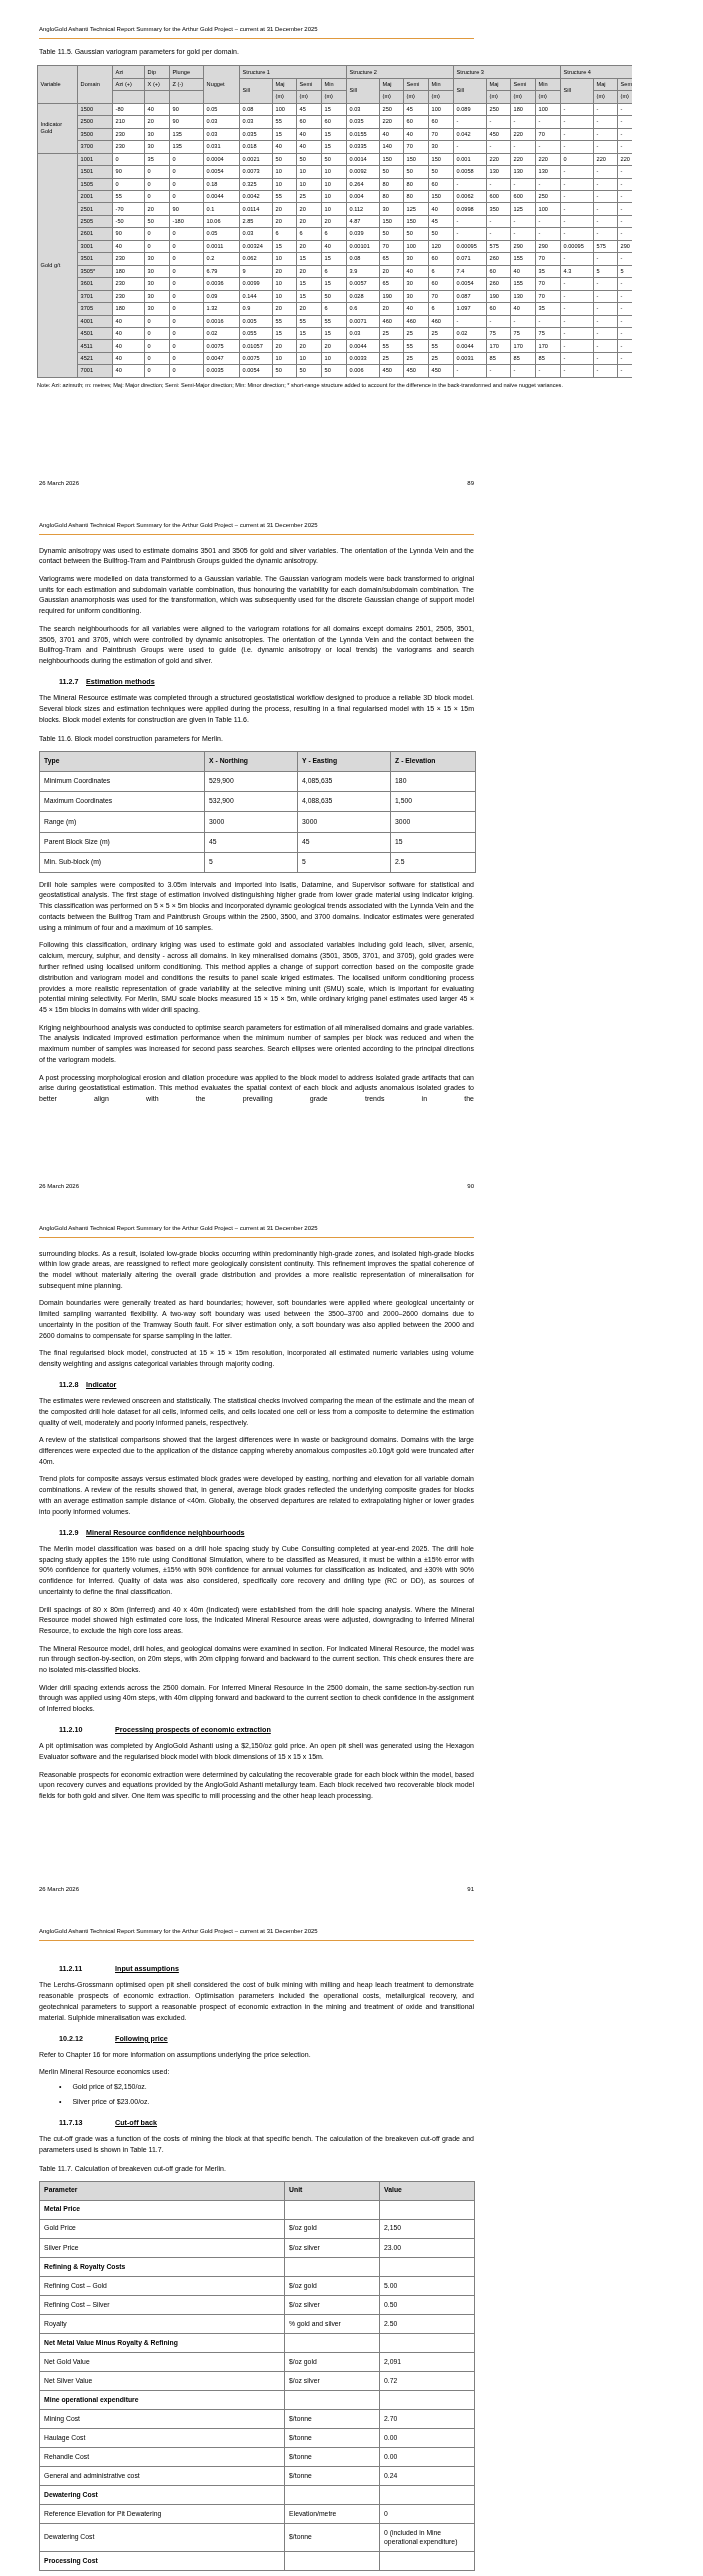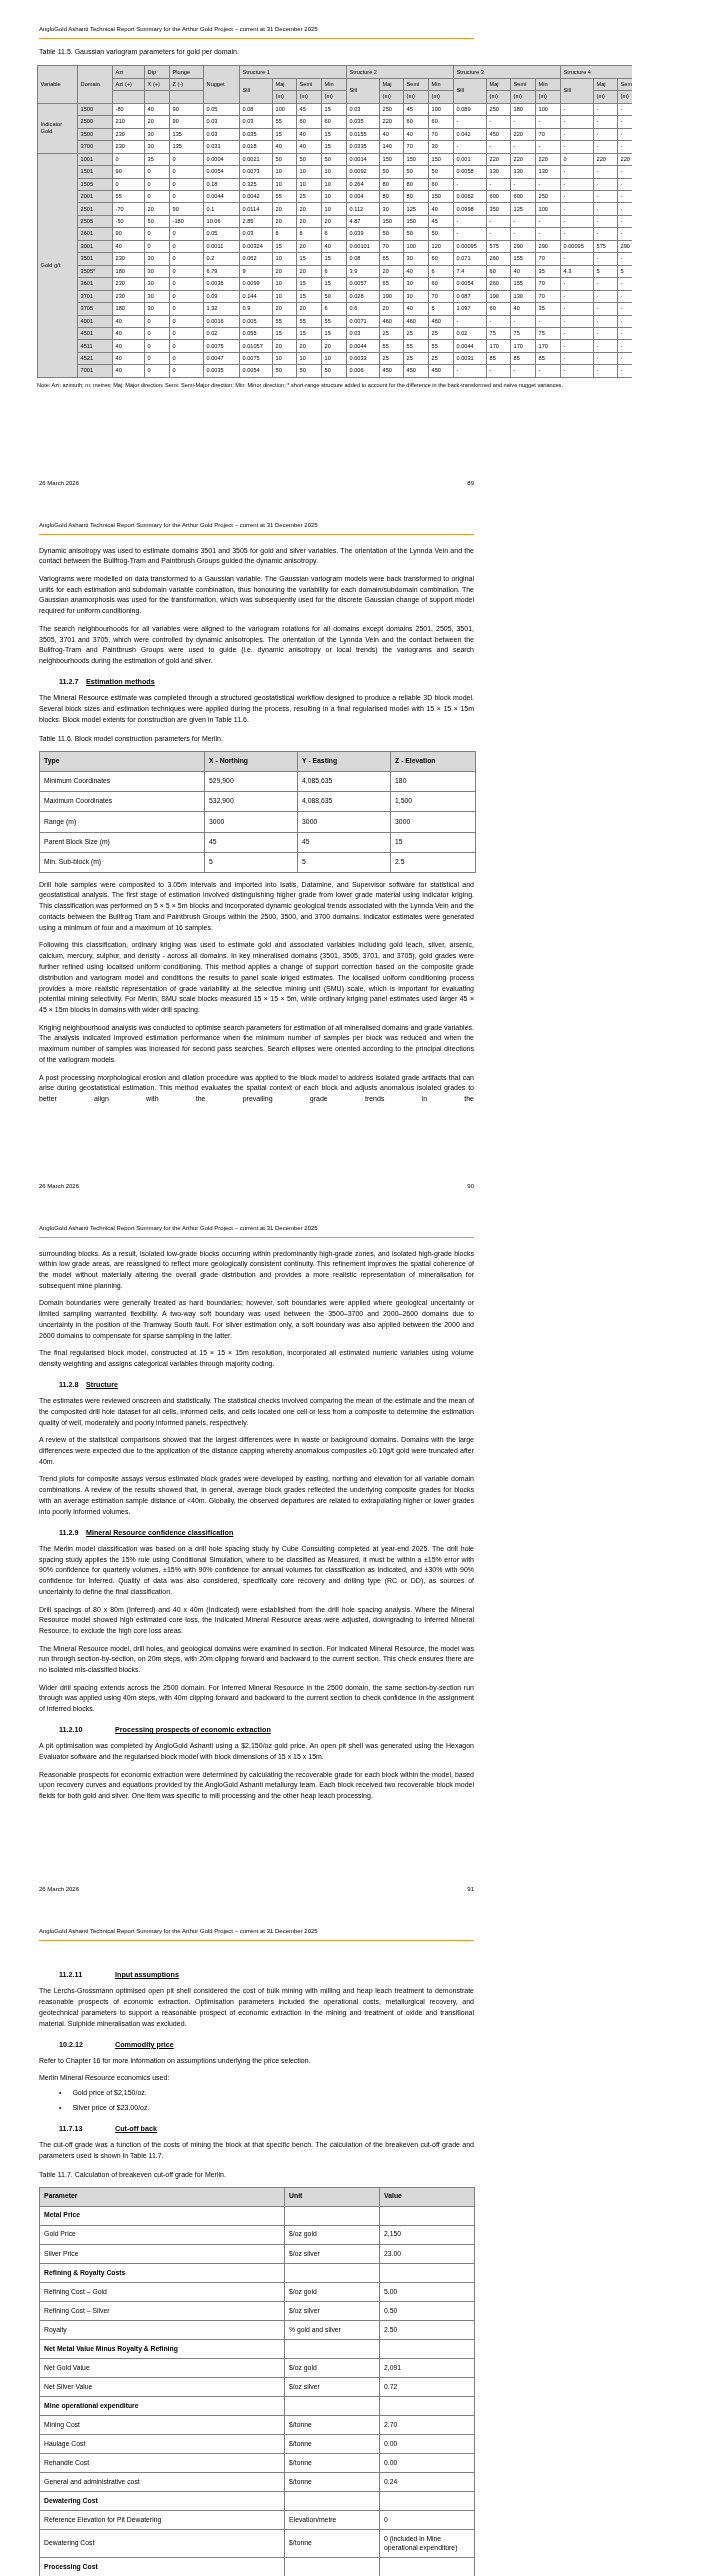--- a/index.html
+++ b/index.html
@@ -703,52 +703,52 @@
     </div>
   </section>
 
   <section class="page" id="page-3">
     <div class="hdr">AngloGold Ashanti Technical Report Summary for the Arthur Gold Project – current at 31 December 2025</div>
     <div class="rule" style="background: rgb(224, 153, 62);"></div>
     <p class="p first">surrounding blocks. As a result, isolated low-grade blocks occurring within predominantly high-grade zones, and isolated high-grade blocks within low grade areas, are reassigned to reflect more geologically consistent continuity. This refinement improves the spatial coherence of the model without materially altering the overall grade distribution and provides a more realistic representation of mineralisation for subsequent mine planning.</p>
     <p class="p">Domain boundaries were generally treated as hard boundaries; however, soft boundaries were applied where geological uncertainty or limited sampling warranted flexibility. A two-way soft boundary was used between the 3500–3700 and 2000–2600 domains due to uncertainty in the position of the Tramway South fault. For silver estimation only, a soft boundary was also applied between the 2000 and 2600 domains to compensate for sparse sampling in the latter.</p>
     <p class="p">The final regularised block model, constructed at 15 × 15 × 15m resolution, incorporated all estimated numeric variables using volume density weighting and assigns categorical variables through majority coding.</p>
     <div class="h">
-      <span class="num">11.2.8</span><span class="ttl">Structure</span>
+      <span class="num">11.2.8</span><span class="ttl">Indicator</span>
     </div>
     <p class="p">The estimates were reviewed onscreen and statistically. The statistical checks involved comparing the mean of the estimate and the mean of the composited drill hole dataset for all cells, informed cells, and cells located one cell or less from a composite to determine the estimation quality of well, moderately and poorly informed panels, respectively.</p>
     <p class="p">A review of the statistical comparisons showed that the largest differences were in waste or background domains. Domains with the large differences were expected due to the application of the distance capping whereby anomalous composites ≥0.10g/t gold were truncated after 40m.</p>
     <p class="p">Trend plots for composite assays versus estimated block grades were developed by easting, northing and elevation for all variable domain combinations. A review of the results showed that, in general, average block grades reflected the underlying composite grades for blocks with an average estimation sample distance of &lt;40m. Globally, the observed departures are related to extrapolating higher or lower grades into poorly informed volumes.</p>
     <div class="h">
-      <span class="num">11.2.9</span><span class="ttl">Mineral Resource confidence classification</span>
+      <span class="num">11.2.9</span><span class="ttl">Mineral Resource confidence neighbourhoods</span>
     </div>
     <p class="p">The Merlin model classification was based on a drill hole spacing study by Cube Consulting completed at year-end 2025.  The drill hole spacing study applies the 15% rule using Conditional Simulation, where to be classified as Measured, it must be within a ±15% error with 90% confidence for quarterly volumes, ±15% with 90% confidence for annual volumes for classification as Indicated, and ±30% with 90% confidence for Inferred. Quality of data was also considered, specifically core recovery and drilling type (RC or DD), as sources of uncertainty to define the final classification.</p>
     <p class="p">Drill spacings of 80 x 80m (Inferred) and 40 x 40m (Indicated) were established from the drill hole spacing analysis. Where the Mineral Resource model showed high estimated core loss, the Indicated Mineral Resource areas were adjusted, downgrading to Inferred Mineral Resource, to exclude the high core loss areas.</p>
     <p class="p">The Mineral Resource model, drill holes, and geological domains were examined in section. For Indicated Mineral Resource, the model was run through section-by-section, on 20m steps, with 20m clipping forward and backward to the current section. This check ensures there are no isolated mis-classified blocks.</p>
     <p class="p">Wider drill spacing extends across the 2500 domain. For Inferred Mineral Resource in the 2500 domain, the same section-by-section run through was applied using 40m steps, with 40m clipping forward and backward to the current section to check confidence in the assignment of Inferred blocks.</p>
     <div class="h wide">
       <span class="num">11.2.10</span><span class="ttl">Processing prospects of economic extraction</span>
     </div>
     <p class="p">A pit optimisation was completed by AngloGold Ashanti using a $2,150/oz gold price. An open pit shell was generated using the Hexagon Evaluator software and the regularised block model with block dimensions of 15 x 15 x 15m.</p>
     <p class="p">Reasonable prospects for economic extraction were determined by calculating the recoverable grade for each block within the model, based upon recovery curves and equations provided by the AngloGold Ashanti metallurgy team. Each block received two recoverable block model fields for both gold and silver. One item was specific to mill processing and the other heap leach processing.</p>
     <div class="foot">
       <span>26 March 2026</span>
       <span>91</span>
     </div>
   </section>
 
   <section class="page" id="page-4">
     <div class="hdr">AngloGold Ashanti Technical Report Summary for the Arthur Gold Project – current at 31 December 2025</div>
     <div class="rule" style="background: rgb(224, 153, 62);"></div>
-    <div class="h wide" style="margin-top:29px">
+    <div class="h wide" style="margin-top:23px">
       <span class="num">11.2.11</span><span class="ttl">Input assumptions</span>
     </div>
     <p class="p">The Lerchs-Grossmann optimised open pit shell considered the cost of bulk mining with milling and heap leach treatment to demonstrate reasonable prospects of economic extraction. Optimisation parameters included the operational costs, metallurgical recovery, and geotechnical parameters to support a reasonable prospect of economic extraction in the mining and treatment of oxide and transitional material. Sulphide mineralisation was excluded.</p>
     <div class="h wide">
-      <span class="num">10.2.12</span><span class="ttl">Commodity price</span>
+      <span class="num">10.2.12</span><span class="ttl">Following price</span>
     </div>
     <p class="p">Refer to Chapter 16 for more information on assumptions underlying the price selection.</p>
     <p class="p">Merlin Mineral Resource economics used:</p>
     <div class="bullet">
       <span class="dot">•</span><span>Gold price of $2,150/oz.</span>
     </div>
     <div class="bullet">
       <span class="dot">•</span><span>Silver price of $23.00/oz.</span>
     </div>
     <div class="h wide">

